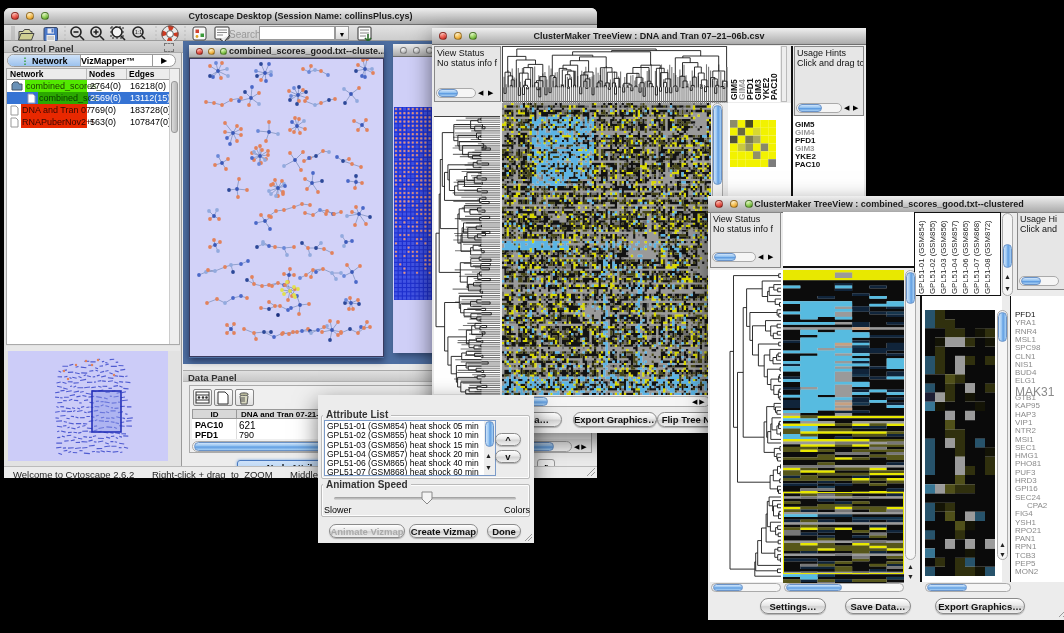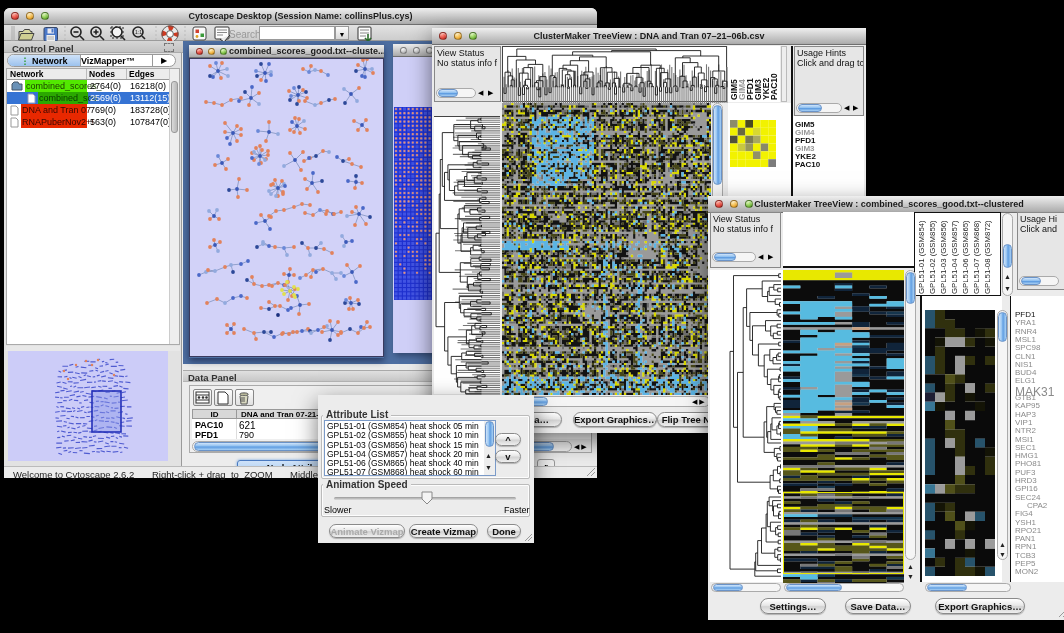--- a/index.html
+++ b/index.html
@@ -1520,19 +1520,19 @@
     </div>
     <div class="aquabtn" style="left:177px;top:38px;width:26px;height:13px;line-height:12px">^</div>
     <div class="aquabtn" style="left:177px;top:55px;width:26px;height:13px;line-height:12px">v</div>
     <div class="gbox" style="left:3px;top:89px;width:209px;height:33px"></div>
     <div class="glabel" style="left:5px;top:84px">Animation Speed</div>
     <div class="abs" style="left:16px;top:102px;width:182px;height:3px;background:linear-gradient(#999,#ddd);border-radius:2px"></div>
     <svg class="abs" style="left:103px;top:96px" width="12" height="14">
       <path d="M1 1h10v7l-5 5-5-5z" fill="#f4f4f4" stroke="#888"></path>
     </svg>
     <div class="abs" style="left:6px;top:110px;font-size:9px">Slower</div>
-    <div class="abs" style="left:186px;top:110px;font-size:9px">Faster</div>
+    <div class="abs" style="left:186px;top:110px;font-size:9px">Colors</div>
     <div class="aquabtn" style="left:11px;top:129px;width:76px;height:14px;line-height:13px;color:#aaa">Animate Vizmap</div>
     <div class="aquabtn" style="left:91px;top:129px;width:69px;height:14px;line-height:13px">Create Vizmap</div>
     <div class="aquabtn" style="left:169px;top:129px;width:34px;height:14px;line-height:13px">Done</div>
     <svg class="abs" style="right:1px;bottom:1px" width="9" height="9">
       <path d="M8 1L1 8M8 4L4 8" stroke="#999"></path>
     </svg>
   </div>
 </body></html>

